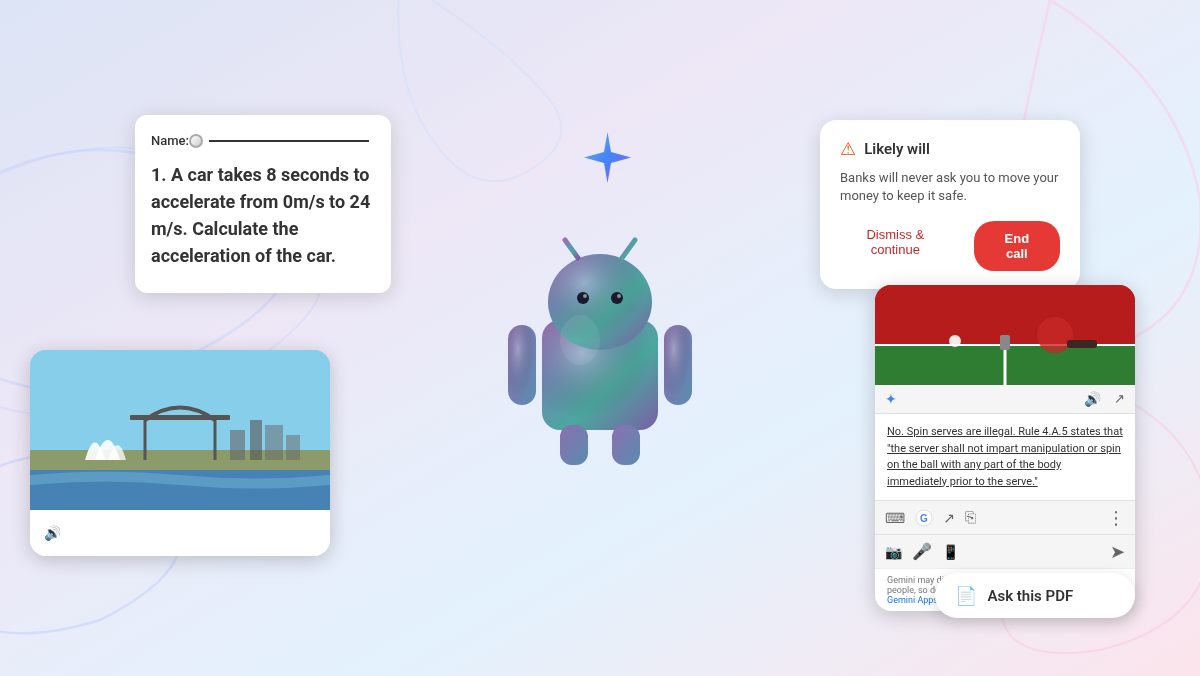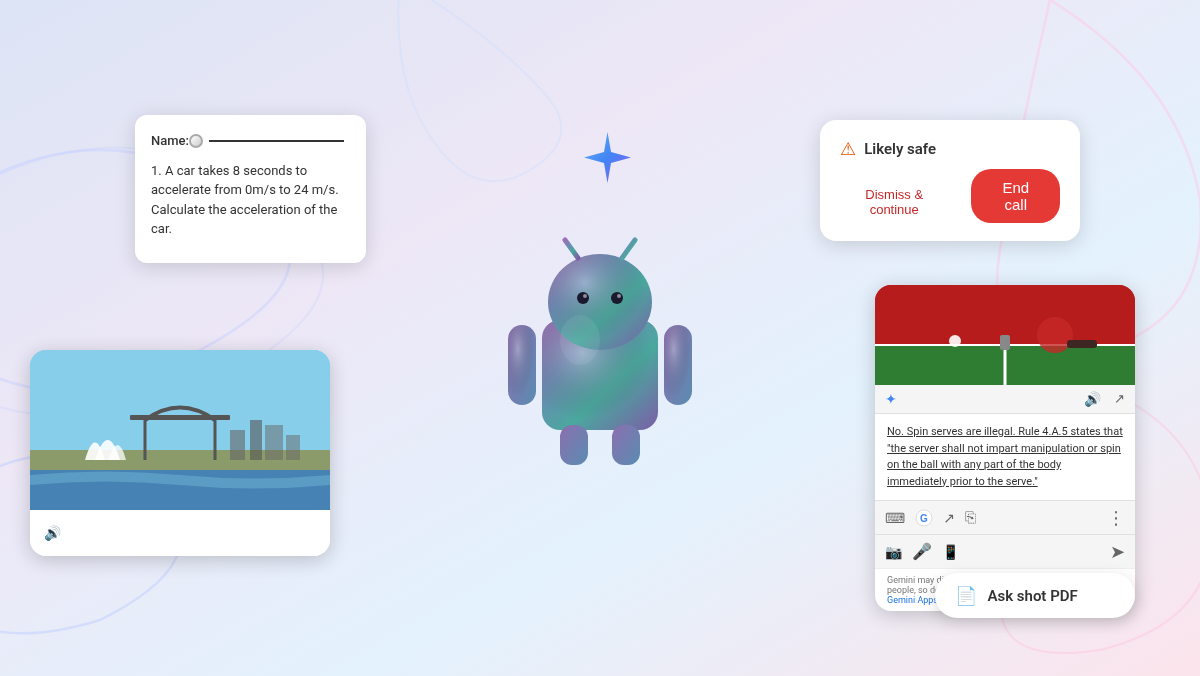--- a/index.html
+++ b/index.html
@@ -24,21 +24,21 @@
       inset: 0;
       width: 100%;
       height: 100%;
     }
 
     
     .worksheet-card {
       position: absolute;
       top: 115px;
       left: 135px;
-      width: 231px;
+      width: 256px;
       background: white;
       border-radius: 12px;
       padding: 16px;
       box-shadow: 0 4px 20px rgba(0,0,0,0.15);
       font-size: 13px;
       color: #333;
       line-height: 1.5;
     }
 
     .worksheet-name-row {
@@ -58,21 +58,22 @@
     .name-dot {
       width: 14px;
       height: 14px;
       background: linear-gradient(135deg, #fff, #ccc);
       border-radius: 50%;
       border: 2px solid #aaa;
     }
 
     .worksheet-question {
       margin-bottom: 8px;
-      font-size: 13px;
+      font-size: 18px;
+      font-weight: bold;
     }
 
     
     .scam-card {
       position: absolute;
       top: 120px;
       right: 120px;
       width: 260px;
       background: white;
       border-radius: 16px;
@@ -101,41 +102,41 @@
     .scam-body {
       font-size: 13px;
       color: #555;
       margin-bottom: 16px;
       line-height: 1.4;
     }
 
     .scam-actions {
       display: flex;
       gap: 23px;
-      align-items: flex-end;
+      align-items: flex-start;
     }
 
     .btn-dismiss {
       color: #c62828;
       background: none;
       border: none;
       font-size: 13px;
       font-weight: 500;
       cursor: pointer;
       padding: 6px 4px;
     }
 
     .btn-end-call {
       background: #e53935;
       color: white;
       border: none;
       border-radius: 20px;
       padding: 10px 20px;
-      font-size: 15px;
-      font-weight: 400;
+      font-size: 13px;
+      font-weight: 700;
       cursor: pointer;
     }
 
     
     .sydney-card {
       position: absolute;
       bottom: 120px;
       left: 30px;
       width: 300px;
       border-radius: 16px;
@@ -369,22 +370,23 @@
     <div class="name-line"></div>
   </div>
   <div class="worksheet-question">
     <span>1.  A car takes 8 seconds to accelerate from 0m/s to 24 m/s. Calculate the acceleration of the car.</span>
   </div>
 </div>
 
 <div class="scam-card">
   <div class="scam-header">
     <span class="scam-icon">⚠</span>
-    <span class="scam-title">Likely safe</span>
-  </div>
+    <span class="scam-title">Likely will</span>
+  </div>
+  <div class="scam-body">Banks will never ask you to move your money to keep it safe.</div>
   <div class="scam-actions">
     <button class="btn-dismiss">Dismiss &amp; continue</button>
     <button class="btn-end-call">End call</button>
   </div>
 </div>
 
 <div class="sydney-card">
   <div class="sydney-image">
     <svg width="300" height="160" viewBox="0 0 300 160" xmlns="http://www.w3.org/2000/svg">
 
@@ -471,15 +473,15 @@
     </div>
 
     <div class="browser-footer">
       <span>Gemini may display inaccurate info, including about people, so double-check its responses. </span>
       <a href="#">Your privacy &amp; Gemini Apps</a>
     </div>
   </div>
 
   <div class="pdf-bar" style="margin-top:8px; position:relative; top:0;">
     <span class="pdf-icon">📄</span>
-    <span class="pdf-label">Ask shot PDF</span>
+    <span class="pdf-label">Ask this PDF</span>
   </div>
 </div>
 
 </body></html>

